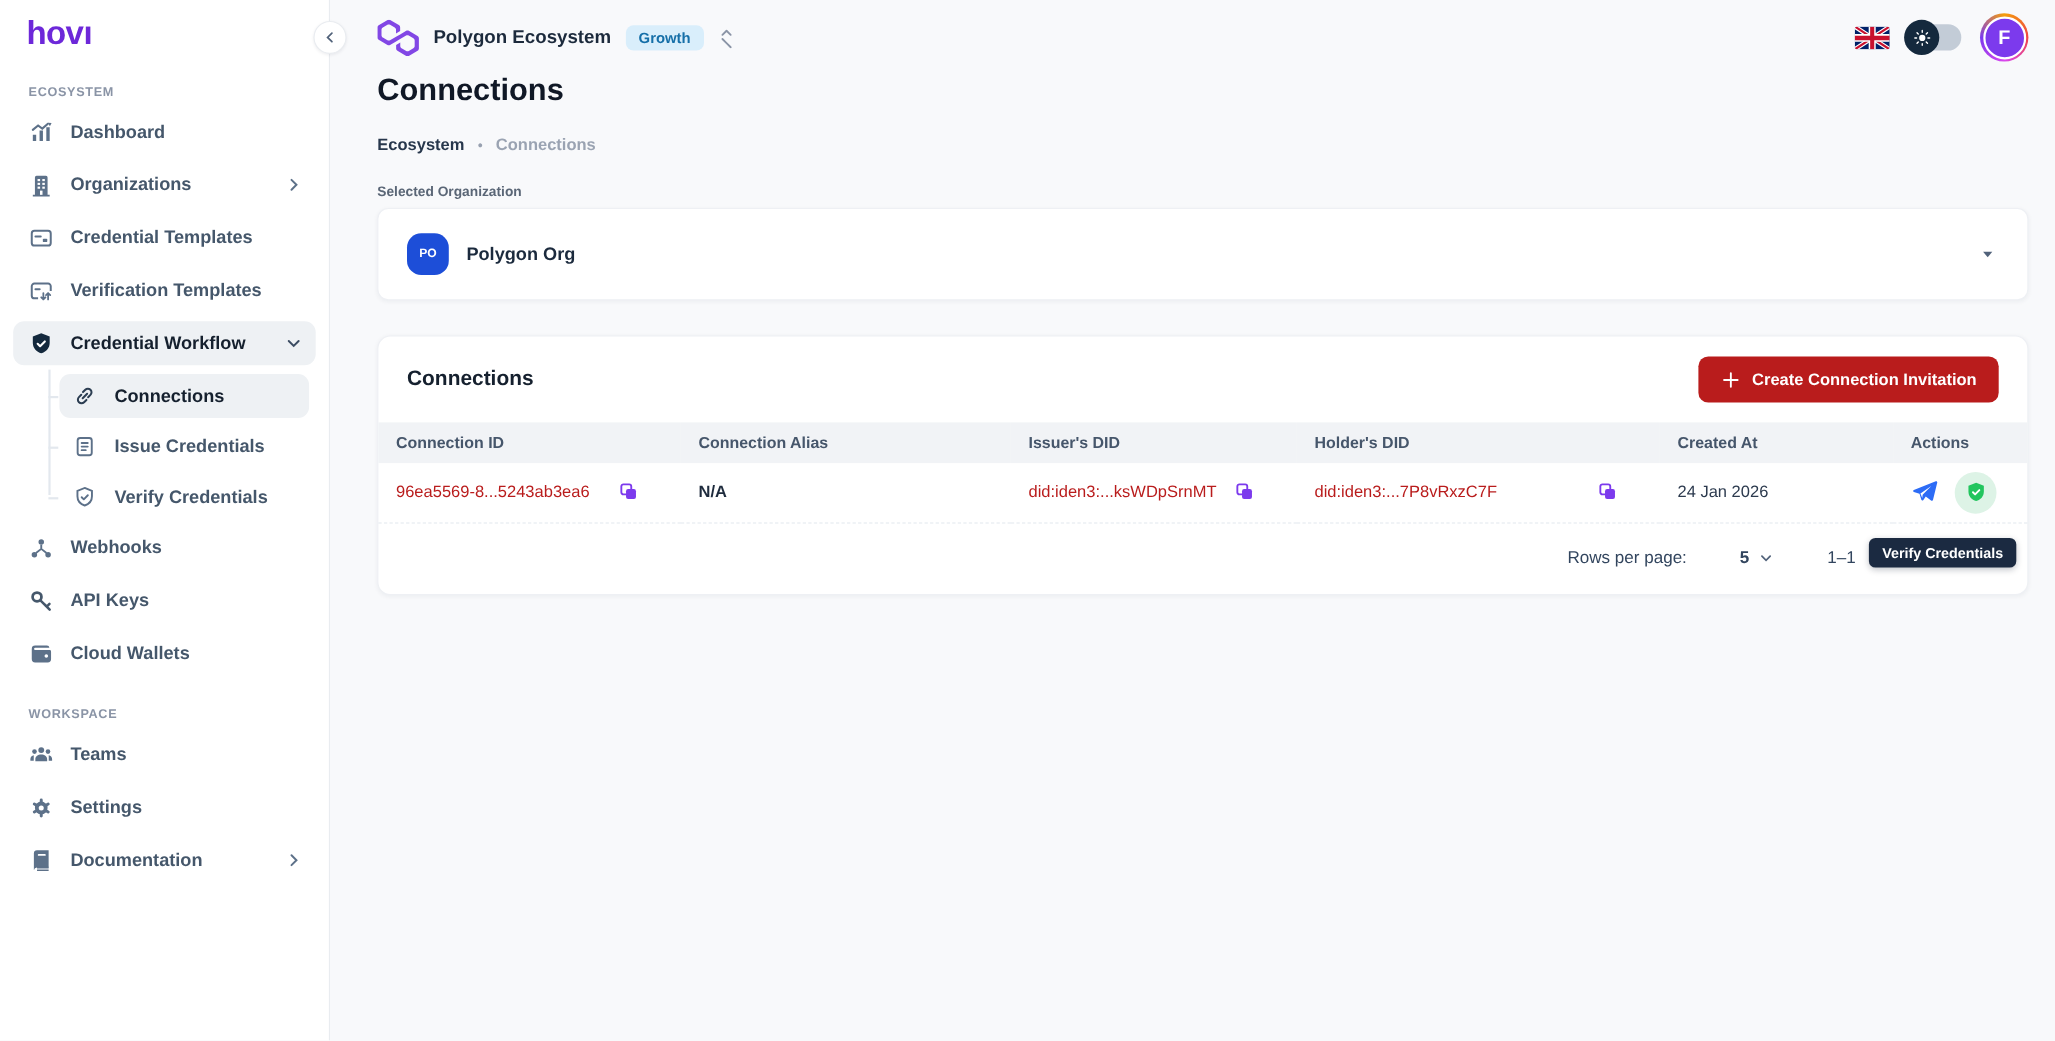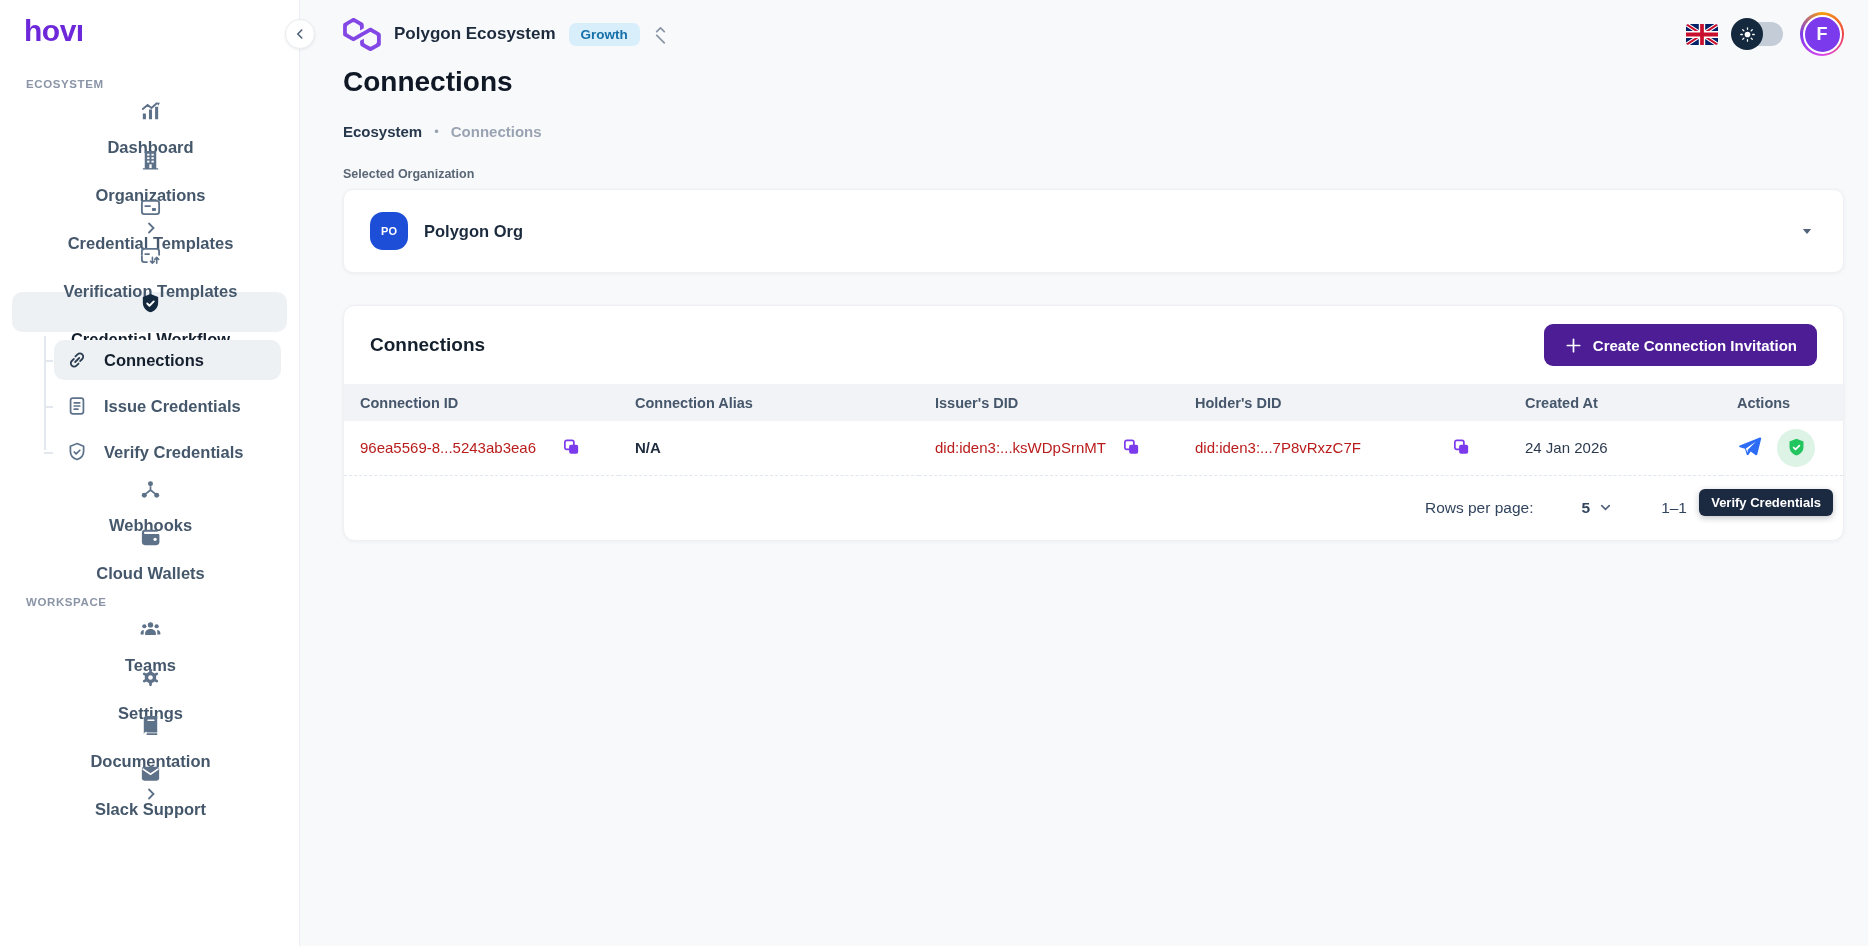--- a/index.html
+++ b/index.html
@@ -22,21 +22,21 @@
     display:flex; align-items:center; justify-content:center; color:#51627a; z-index:5; cursor:pointer;
   }
   .section-label{
     font-size:11.5px; font-weight:700; letter-spacing:.6px; color:#8a94a6;
     margin:30px 0 10px 26px;
   }
   .nav{ padding:0 12px; }
   .nav-item{
     display:flex; align-items:center; gap:15px; height:40px; padding:0 12px 0 14px;
     border-radius:10px; color:#45576b; font-size:16.5px; font-weight:600;
-    margin-bottom:8px; cursor:pointer;flex-direction:column;
+    margin-bottom:8px; cursor:pointer;
   }
   .nav-item .grow{ flex:1; }
   .nav-item.pill{ background:#eef1f4; color:#15202e; font-weight:700; }
   .subtree{ position:relative; margin-left:32px; margin-bottom:6px; }
   .subtree .vline{ position:absolute; left:0; top:-4px; bottom:22px; width:1.5px; background:#e3e8ee; }
   .sub-item{
     position:relative; display:flex; align-items:center; gap:15px; height:40px;
     margin:0 6px 6px 10px; padding:0 12px; border-radius:10px;
     color:#45576b; font-size:16.5px; font-weight:600; cursor:pointer;
   }
@@ -96,21 +96,21 @@
   
   .conn-card{
     position:absolute; left:43px; top:305px; width:1501px;
     background:#fff; border:1px solid #eef0f4; border-radius:12px;
     box-shadow:0 1px 4px rgba(25,35,60,.05); overflow:visible;
   }
   .card-head{ height:78px; display:flex; align-items:center; justify-content:space-between; padding:0 26px 0 26px; }
   .card-title{ font-size:19px; font-weight:700; color:#15202e; }
   .create-btn{
     display:flex; align-items:center; gap:10px; height:42px; padding:0 20px;
-    background:#4c1d95; color:#fff; border:none; border-radius:9px;
+    background:#b91c1c; color:#fff; border:none; border-radius:9px;
     font-size:15px; font-weight:700; font-family:inherit; cursor:pointer;
   }
   table{ width:100%; border-collapse:collapse; table-layout:fixed; }
   thead th{
     background:#f1f3f6; height:37px; text-align:left; font-size:14.5px; font-weight:600;
     color:#46566b; padding:0 0 0 16px;
   }
   tbody td{ height:54px; padding:0 0 0 16px; border-bottom:1.5px dashed #e1e7ee; font-size:15px; }
   .cell-flex{ display:flex; align-items:center; justify-content:space-between; padding-right:38px; }
   .link-text{ color:#b91c1c; font-weight:400; cursor:pointer; }
@@ -255,20 +255,29 @@
         <svg viewBox="0 0 24 24" width="23" height="23">
             <circle cx="12" cy="6" r="2.6" fill="#5d7189"></circle>
             <circle cx="5.5" cy="18" r="2.6" fill="#5d7189"></circle>
             <circle cx="18.5" cy="18" r="2.6" fill="#5d7189"></circle>
             <path d="M12 8.5v4M12 12.5l-5 4M12 12.5l5 4" stroke="#5d7189" stroke-width="1.8" fill="none"></path>
           </svg>
       </span>
       <span class="grow">Webhooks</span>
     </div>
 
+    <div class="nav-item">
+      <span class="icon-24">
+        <svg viewBox="0 0 24 24" width="23" height="23">
+            <circle cx="8" cy="8" r="4.2" fill="none" stroke="#45576b" stroke-width="2.6"></circle>
+            <path d="M11.2 11.2L20 20M17.2 17.2l2.6-2.6M14.4 14.4l2.2 2.2" stroke="#45576b" stroke-width="2.4" fill="none" stroke-linecap="round"></path>
+          </svg>
+      </span>
+      <span class="grow">API Keys</span>
+    </div>
 
     <div class="nav-item">
       <span class="icon-24">
         <svg viewBox="0 0 24 24" width="23" height="23">
             <path fill="#5d7189" d="M3 7.2A3.2 3.2 0 016.2 4h11.2a2.3 2.3 0 012.3 2.1H6.3a1.1 1.1 0 000 2.2H20a1.3 1.3 0 011.3 1.3v7.2A3.2 3.2 0 0118.1 20H6.2A3.2 3.2 0 013 16.8z"></path>
             <circle cx="16.8" cy="13.9" r="1.7" fill="#fff"></circle>
           </svg>
       </span>
       <span class="grow">Cloud Wallets</span>
     </div>
@@ -314,29 +323,20 @@
           </svg>
       </span>
       <span class="grow">Documentation</span>
       <span class="chev">
         <svg viewBox="0 0 16 16" width="16" height="16">
             <path d="M6 3.5L10.5 8 6 12.5" stroke="#5d7189" stroke-width="1.8" fill="none" stroke-linecap="round"></path>
           </svg>
       </span>
     </div>
 
-    <div class="nav-item">
-      <span class="icon-24">
-        <svg viewBox="0 0 24 24" width="23" height="23">
-            <rect x="3" y="5" width="18" height="14.5" rx="2.6" fill="#5d7189"></rect>
-            <path d="M4.2 7.4l7.8 5.4 7.8-5.4" stroke="#fff" stroke-width="1.7" fill="none" stroke-linecap="round"></path>
-          </svg>
-      </span>
-      <span class="grow">Slack Support</span>
-    </div>
   </nav>
 </aside>
 
 <div class="collapse-btn">
   <svg viewBox="0 0 16 16" width="14" height="14">
       <path d="M10 3.5L5.5 8 10 12.5" stroke="#51627a" stroke-width="1.8" fill="none" stroke-linecap="round"></path>
     </svg>
 </div>
 
 <main class="main">

